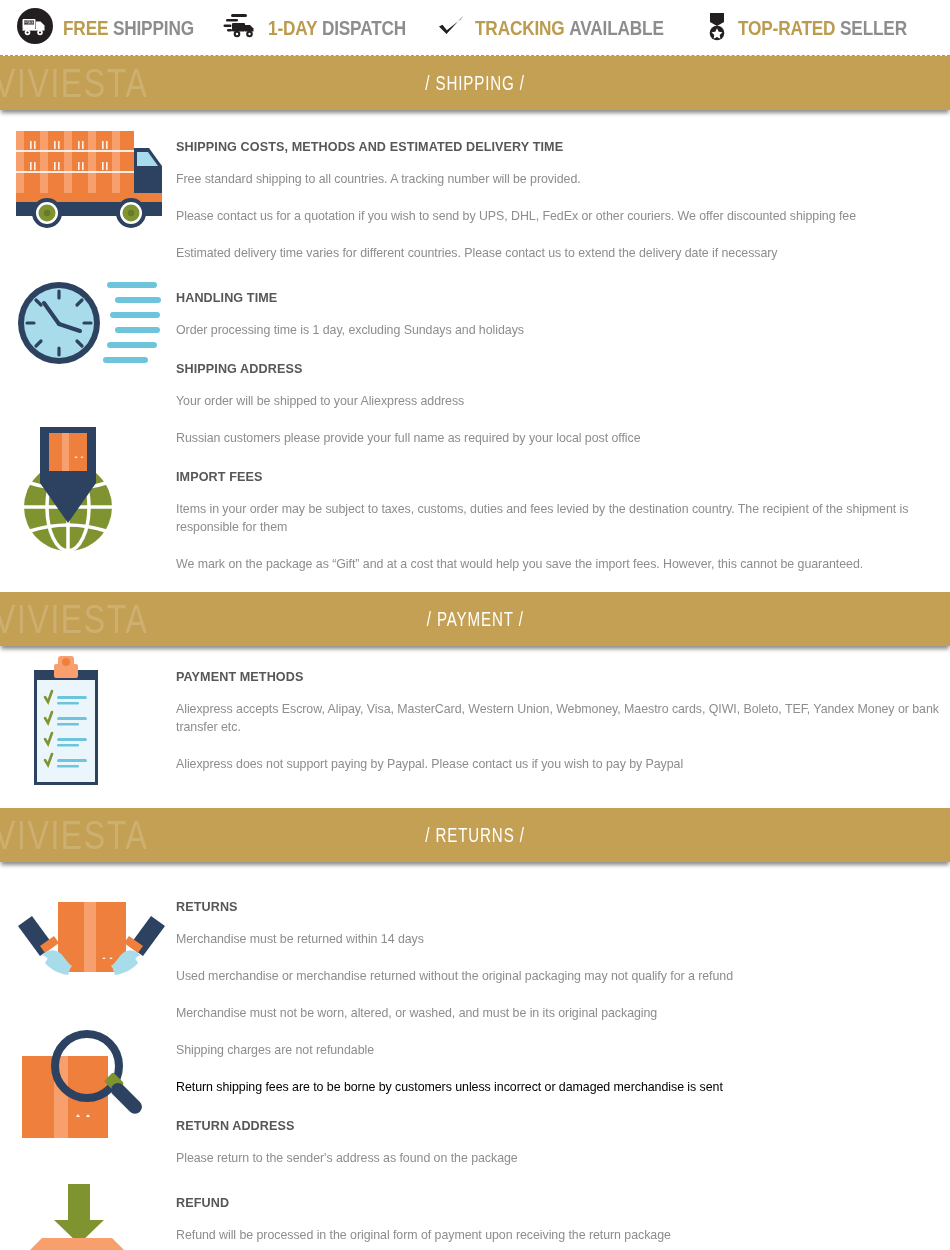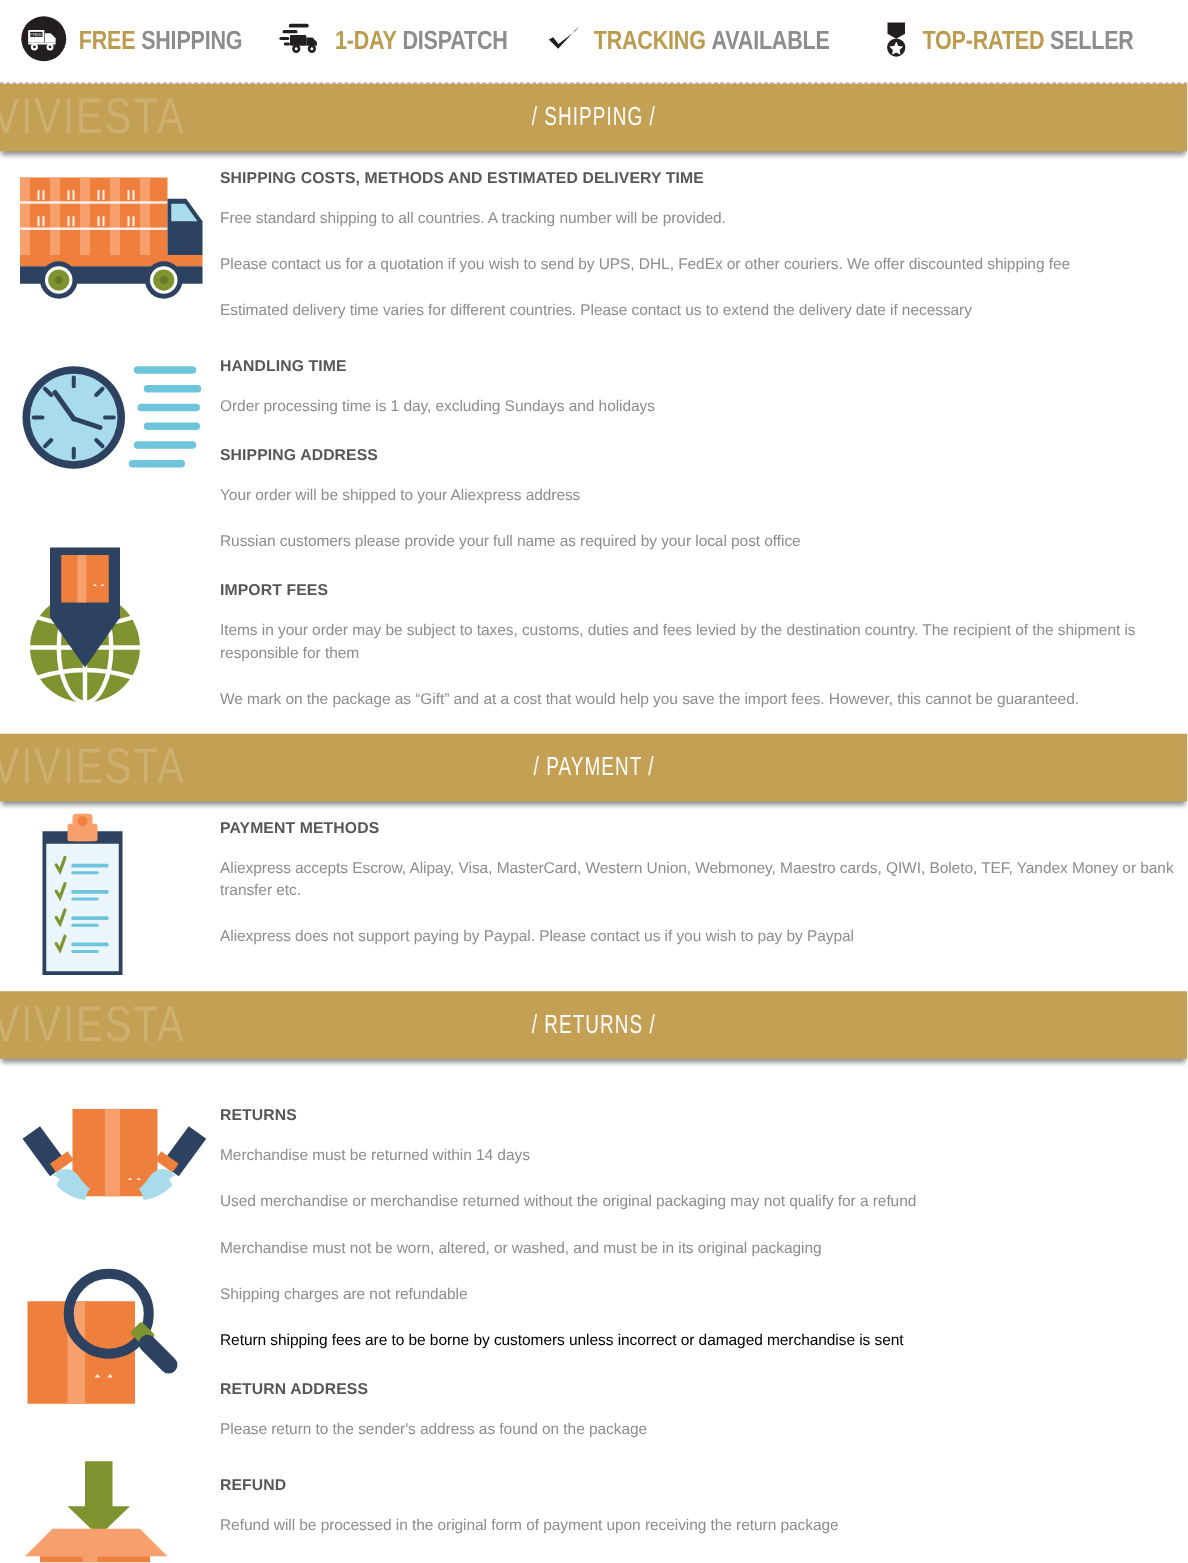--- a/index.html
+++ b/index.html
@@ -11,21 +11,21 @@
   .page {
     position: relative;
     width: 950px;
     height: 1250px;
     overflow: hidden;
     background: #fff;
   }
 
   
   .badge-strip {
-    height: 67px;
+    height: 56px;
     display: flex;
     align-items: center;
     justify-content: space-between;
     padding: 0 14px 0 16px;
     border-bottom: 1px dashed #9a9a9a;
   }
   .badge {
     display: flex;
     align-items: center;
     gap: 9px;
@@ -279,21 +279,21 @@
         <path d="M22 12h56v56L50 108 22 68z" fill="#2c4260"></path>
         <rect x="31" y="18" width="38" height="38" fill="#ef7f3d"></rect>
         <rect x="44" y="18" width="7" height="38" fill="#f7a06d"></rect>
         <g fill="#ffffff" opacity="0.9">
           <path d="M58 50v-9l-1.6 1.8h3.2L58 41z"></path>
           <path d="M64 50v-9l-1.6 1.8h3.2L64 41z"></path>
         </g>
       </svg>
     </span>
 
-    <div class="row" style="padding-top:14px;">
+    <div class="row" style="padding-top:30px;">
       <div class="icon-col"></div>
       <div class="text-col">
 
         <div>
           <h3 class="sec-head">SHIPPING COSTS, METHODS AND ESTIMATED DELIVERY TIME</h3>
           <p class="sec-body">Free standard shipping to all countries. A tracking number will be provided.</p>
           <p class="sec-body">Please contact us for a quotation if you wish to send by UPS, DHL, FedEx or other couriers. We offer discounted shipping fee</p>
           <p class="sec-body">Estimated delivery time varies for different countries. Please contact us to extend the delivery date if necessary</p>
         </div>
 
@@ -351,21 +351,21 @@
           <rect x="41" y="63" width="30" height="3" rx="1.5"></rect>
           <rect x="41" y="69" width="22" height="2.4" rx="1.2"></rect>
           <rect x="41" y="84" width="30" height="3" rx="1.5"></rect>
           <rect x="41" y="90" width="22" height="2.4" rx="1.2"></rect>
           <rect x="41" y="105" width="30" height="3" rx="1.5"></rect>
           <rect x="41" y="111" width="22" height="2.4" rx="1.2"></rect>
         </g>
       </svg>
     </span>
 
-    <div class="row" style="padding-top:14px;">
+    <div class="row" style="padding-top:24px;">
       <div class="icon-col"></div>
       <div class="text-col">
         <div>
           <h3 class="sec-head">PAYMENT METHODS</h3>
           <p class="sec-body">Aliexpress accepts Escrow, Alipay, Visa, MasterCard, Western Union, Webmoney, Maestro cards, QIWI, Boleto, TEF, Yandex Money or bank transfer etc.</p>
           <p class="sec-body">Aliexpress does not support paying by Paypal. Please contact us if you wish to pay by Paypal</p>
         </div>
       </div>
     </div>
     <div style="height:34px;"></div>

